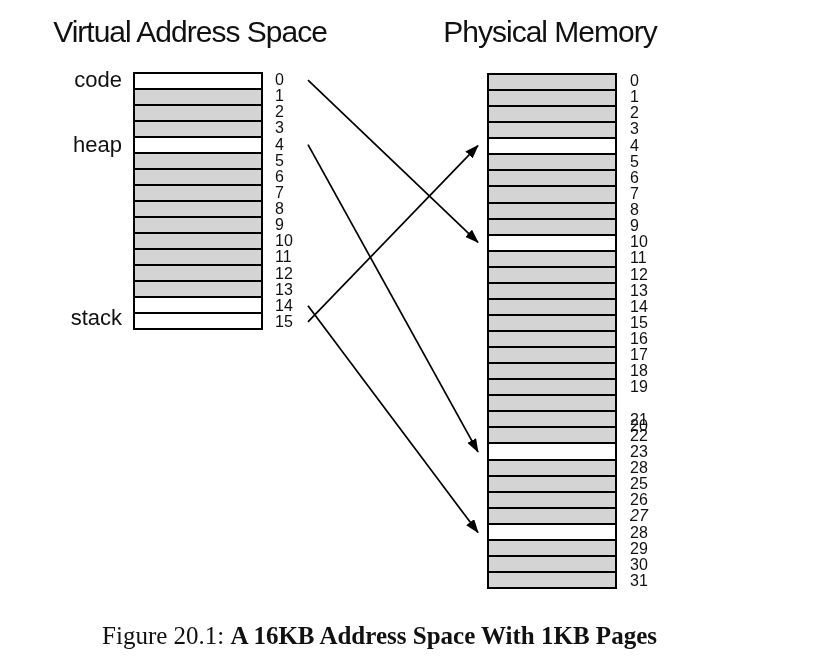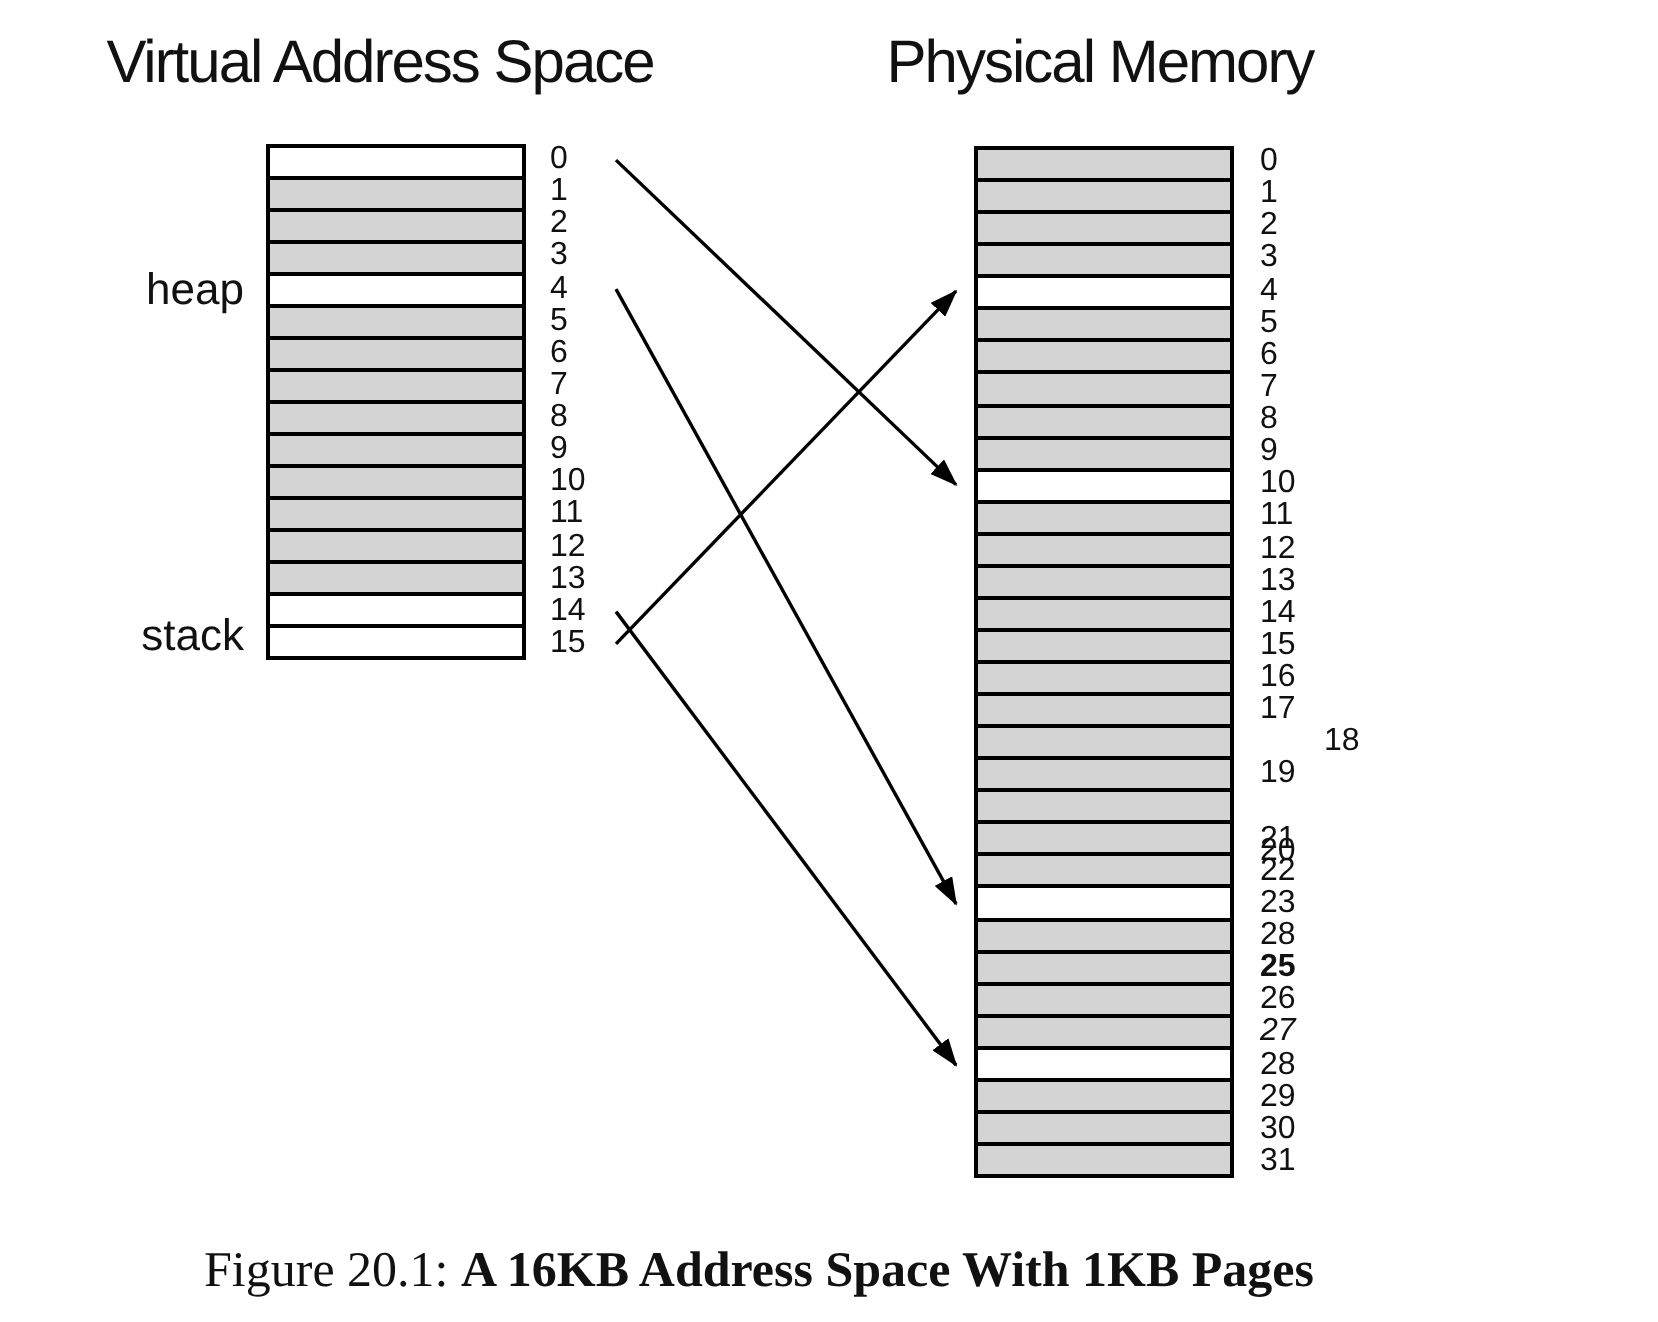--- a/index.html
+++ b/index.html
@@ -196,29 +196,30 @@
     <div class="page-num" style="left: 630px; top: 202px; height: 16.125px; line-height: 16.125px;">8</div>
     <div class="page-num" style="left: 630px; top: 218.125px; height: 16.125px; line-height: 16.125px;">9</div>
     <div class="page-num" style="left: 630px; top: 234.25px; height: 16.125px; line-height: 16.125px;">10</div>
     <div class="page-num" style="left: 630px; top: 250.375px; height: 16.125px; line-height: 16.125px;">11</div>
     <div class="page-num" style="left: 630px; top: 266.5px; height: 16.125px; line-height: 16.125px;">12</div>
     <div class="page-num" style="left: 630px; top: 282.625px; height: 16.125px; line-height: 16.125px;">13</div>
     <div class="page-num" style="left: 630px; top: 298.75px; height: 16.125px; line-height: 16.125px;">14</div>
     <div class="page-num" style="left: 630px; top: 314.875px; height: 16.125px; line-height: 16.125px;">15</div>
     <div class="page-num" style="left: 630px; top: 331px; height: 16.125px; line-height: 16.125px;">16</div>
     <div class="page-num" style="left: 630px; top: 347.125px; height: 16.125px; line-height: 16.125px;">17</div>
-    <div class="page-num" style="left: 630px; top: 363.25px; height: 16.125px; line-height: 16.125px; margin-left: 32px;">18</div>
+    <div class="page-num" style="left: 630px; top: 363.25px; height: 16.125px; line-height: 16.125px;">18</div>
     <div class="page-num" style="left: 630px; top: 379.375px; height: 16.125px; line-height: 16.125px;">19</div>
     <div class="page-num" style="left: 630px; top: 418px; height: 16.125px; line-height: 16.125px; text-align: center;">20</div>
     <div class="page-num" style="left: 630px; top: 411.625px; height: 16.125px; line-height: 16.125px;">21</div>
     <div class="page-num" style="left: 630px; top: 427.75px; height: 16.125px; line-height: 16.125px;">22</div>
     <div class="page-num" style="left: 630px; top: 443.875px; height: 16.125px; line-height: 16.125px;">23</div>
     <div class="page-num" style="left: 630px; top: 460px; height: 16.125px; line-height: 16.125px;">28</div>
-    <div class="page-num" style="left: 630px; top: 476.125px; height: 16.125px; line-height: 16.125px; font-weight: bold;">25</div>
+    <div class="page-num" style="left: 630px; top: 476.125px; height: 16.125px; line-height: 16.125px;">25</div>
     <div class="page-num" style="left: 630px; top: 492.25px; height: 16.125px; line-height: 16.125px;">26</div>
     <div class="page-num" style="left: 630px; top: 508.375px; height: 16.125px; line-height: 16.125px; font-style: italic;">27</div>
     <div class="page-num" style="left: 630px; top: 524.5px; height: 16.125px; line-height: 16.125px;">28</div>
     <div class="page-num" style="left: 630px; top: 540.625px; height: 16.125px; line-height: 16.125px;">29</div>
     <div class="page-num" style="left: 630px; top: 556.75px; height: 16.125px; line-height: 16.125px;">30</div>
     <div class="page-num" style="left: 630px; top: 572.875px; height: 16.125px; line-height: 16.125px; text-align: right;">31</div>
+    <div class="seg-label" style="top: 67.0625px;">code</div>
     <div class="seg-label" style="top: 131.562px;">heap</div>
     <div class="seg-label" style="top: 304.938px;">stack</div>
   </div>
 
 </body></html>

